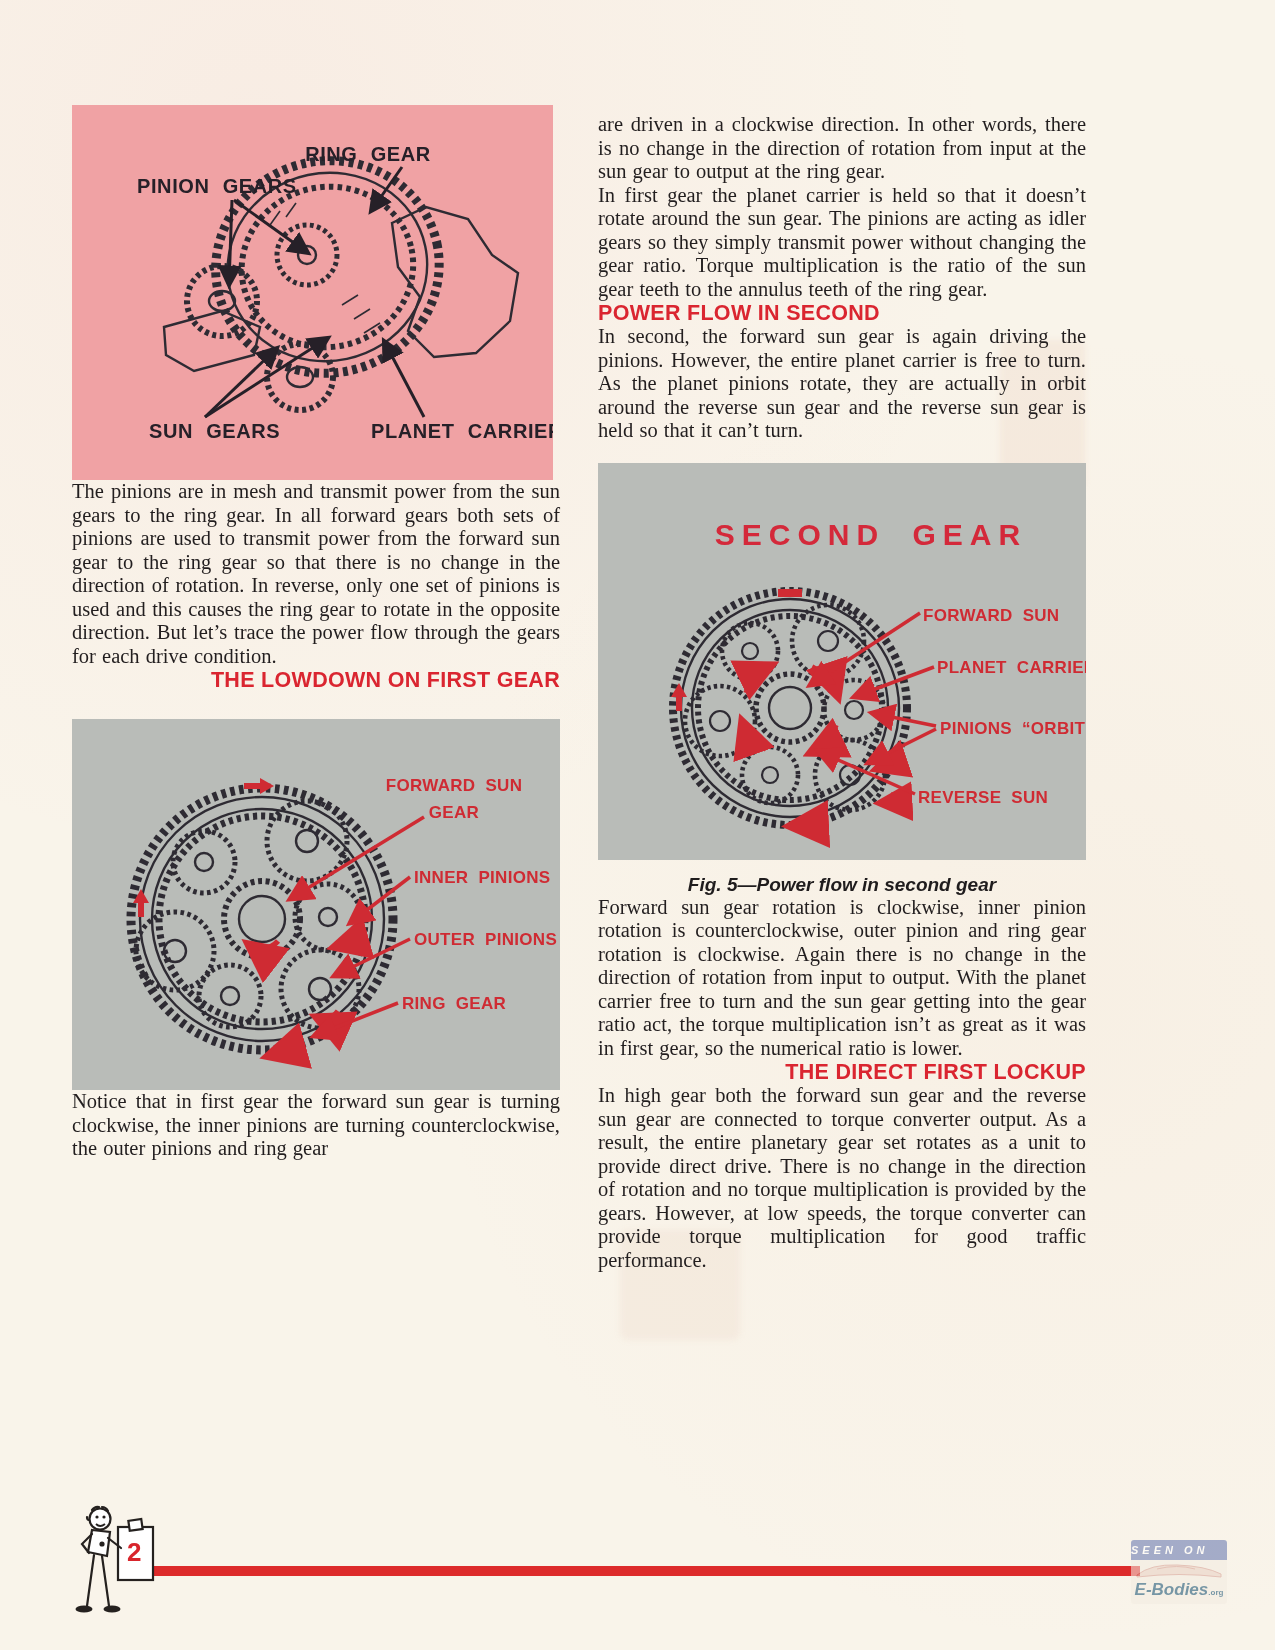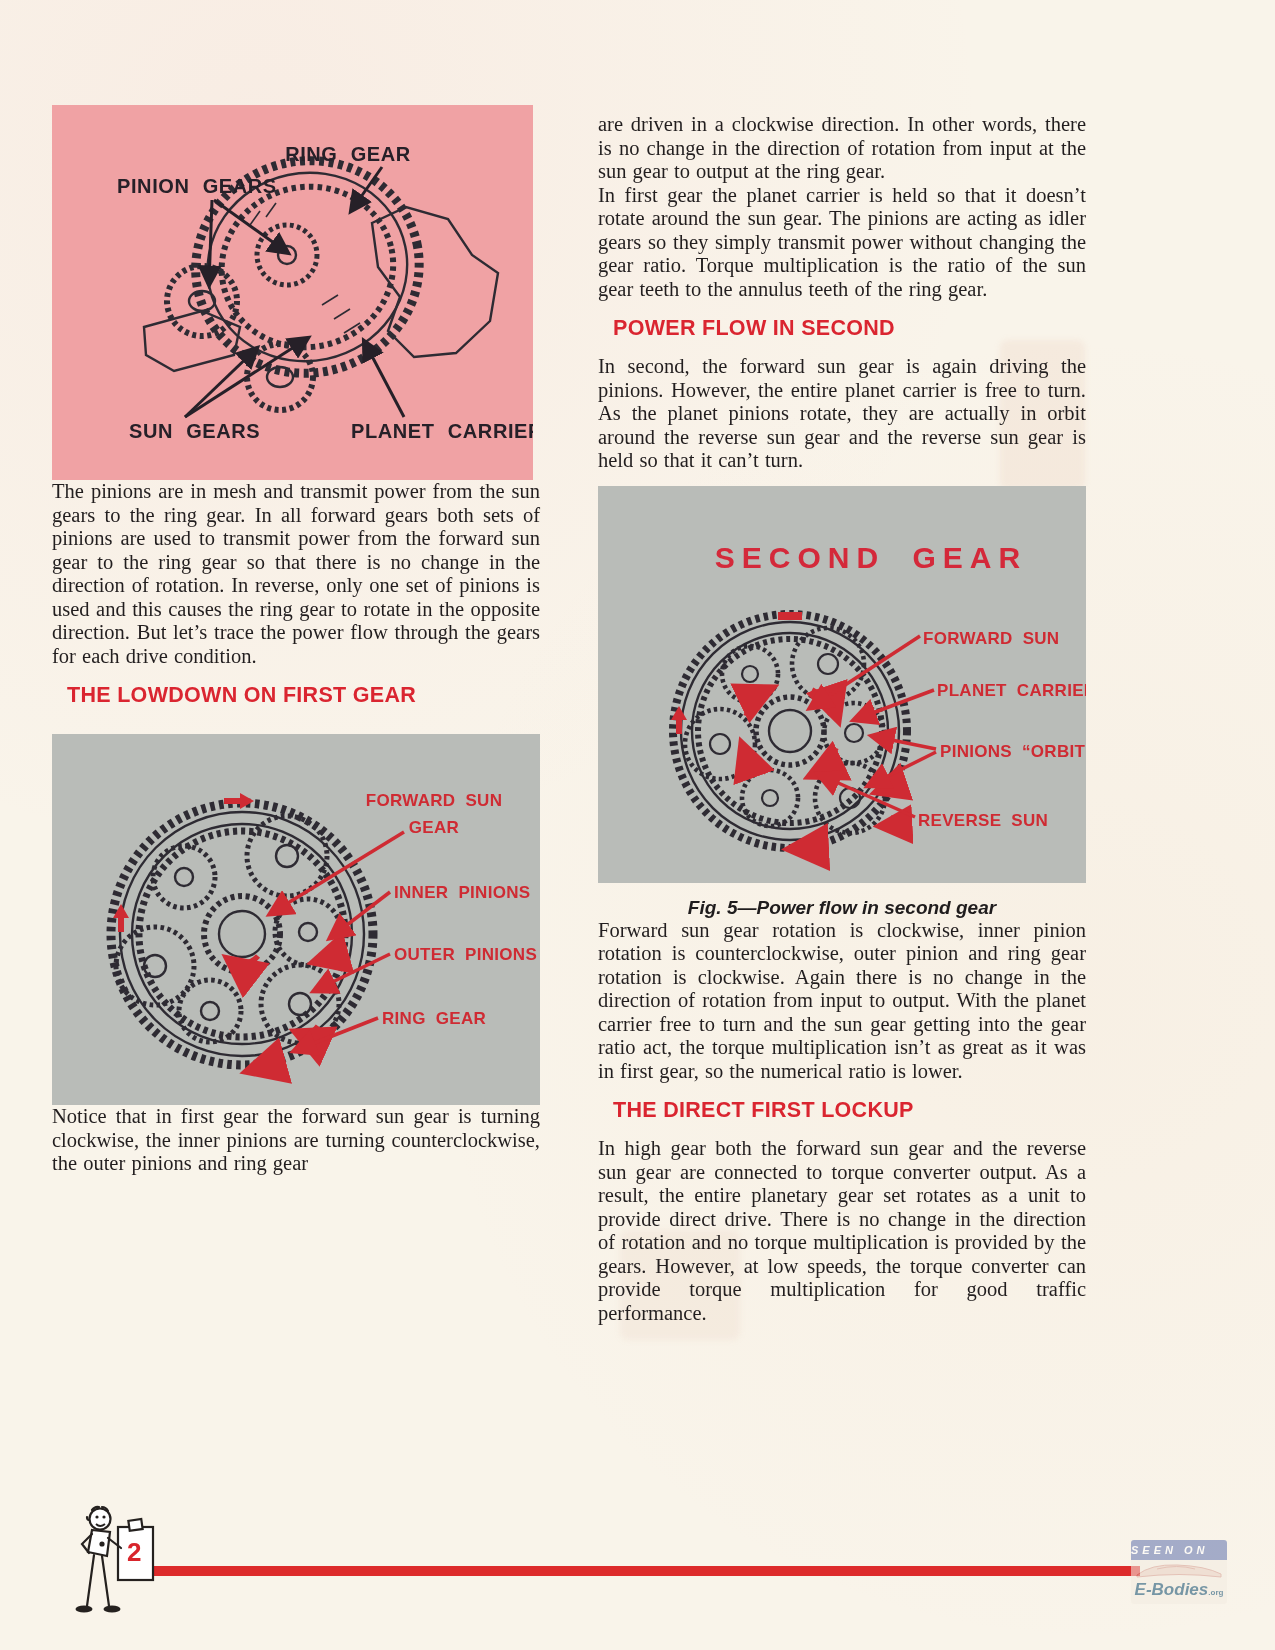--- a/index.html
+++ b/index.html
@@ -8,58 +8,58 @@
     position:relative;
     width:1275px;height:1650px;
     background:#f9f4ea;
     background-image:
       radial-gradient(circle at 20% 8%, rgba(240,170,170,0.10), rgba(240,170,170,0) 40%),
       radial-gradient(circle at 85% 60%, rgba(230,190,160,0.08), rgba(230,190,160,0) 45%);
     overflow:hidden;
     font-family:"Liberation Serif", serif;
   }
   .col{position:absolute;}
-  .col-left{left:52px;top:105px;width:488px;}
+  .col-left{left:72px;top:105px;width:488px;}
   .col-right{left:598px;top:113px;width:488px;}
   p.body{
     margin:0;
     font:20.5px/23.5px "Liberation Serif", serif;
     color:#221e1f;
     text-align:justify;
     word-spacing:1px;
   }
   .mt-para{margin-top:24px;}
   h2.redhead{
-    margin:15px;
+    margin:0;
     font-family:"Liberation Sans", sans-serif;
     font-weight:bold;
     font-size:21.5px;
     line-height:24px;
     color:#da2530;
     letter-spacing:0.3px;
   }
-  .mt-head{margin-top:38px;}
+  .mt-head{margin-top:38px;text-align:right;}
   .mt-head-s{margin-top:36px;}
   .after-head{margin-top:3px;}
   figure{margin:0;padding:0;}
   .fig-pink{width:481px;height:375px;background:#f0a2a4;}
   .fig-gray{width:488px;background:#b9bcb8;}
   .caption{
     margin-top:14px;
     font-family:"Liberation Sans", sans-serif;
     font-style:italic;
     font-weight:bold;
     font-size:19px;
     line-height:22px;
     color:#1f1c1d;
     text-align:center;
   }
   .mt-27{margin-top:27px;}
   .mt-28{margin-top:28px;}
-  .mt-29{margin-top:13px;}
+  .mt-29{margin-top:20px;}
   .mt-26{margin-top:26px;}
   svg{display:block;}
   .diagram-label{
     font-family:"Liberation Sans", sans-serif;
     font-weight:bold;
     font-size:17px;
     fill:#cf2b33;
     letter-spacing:0.3px;
     word-spacing:5px;
   }

